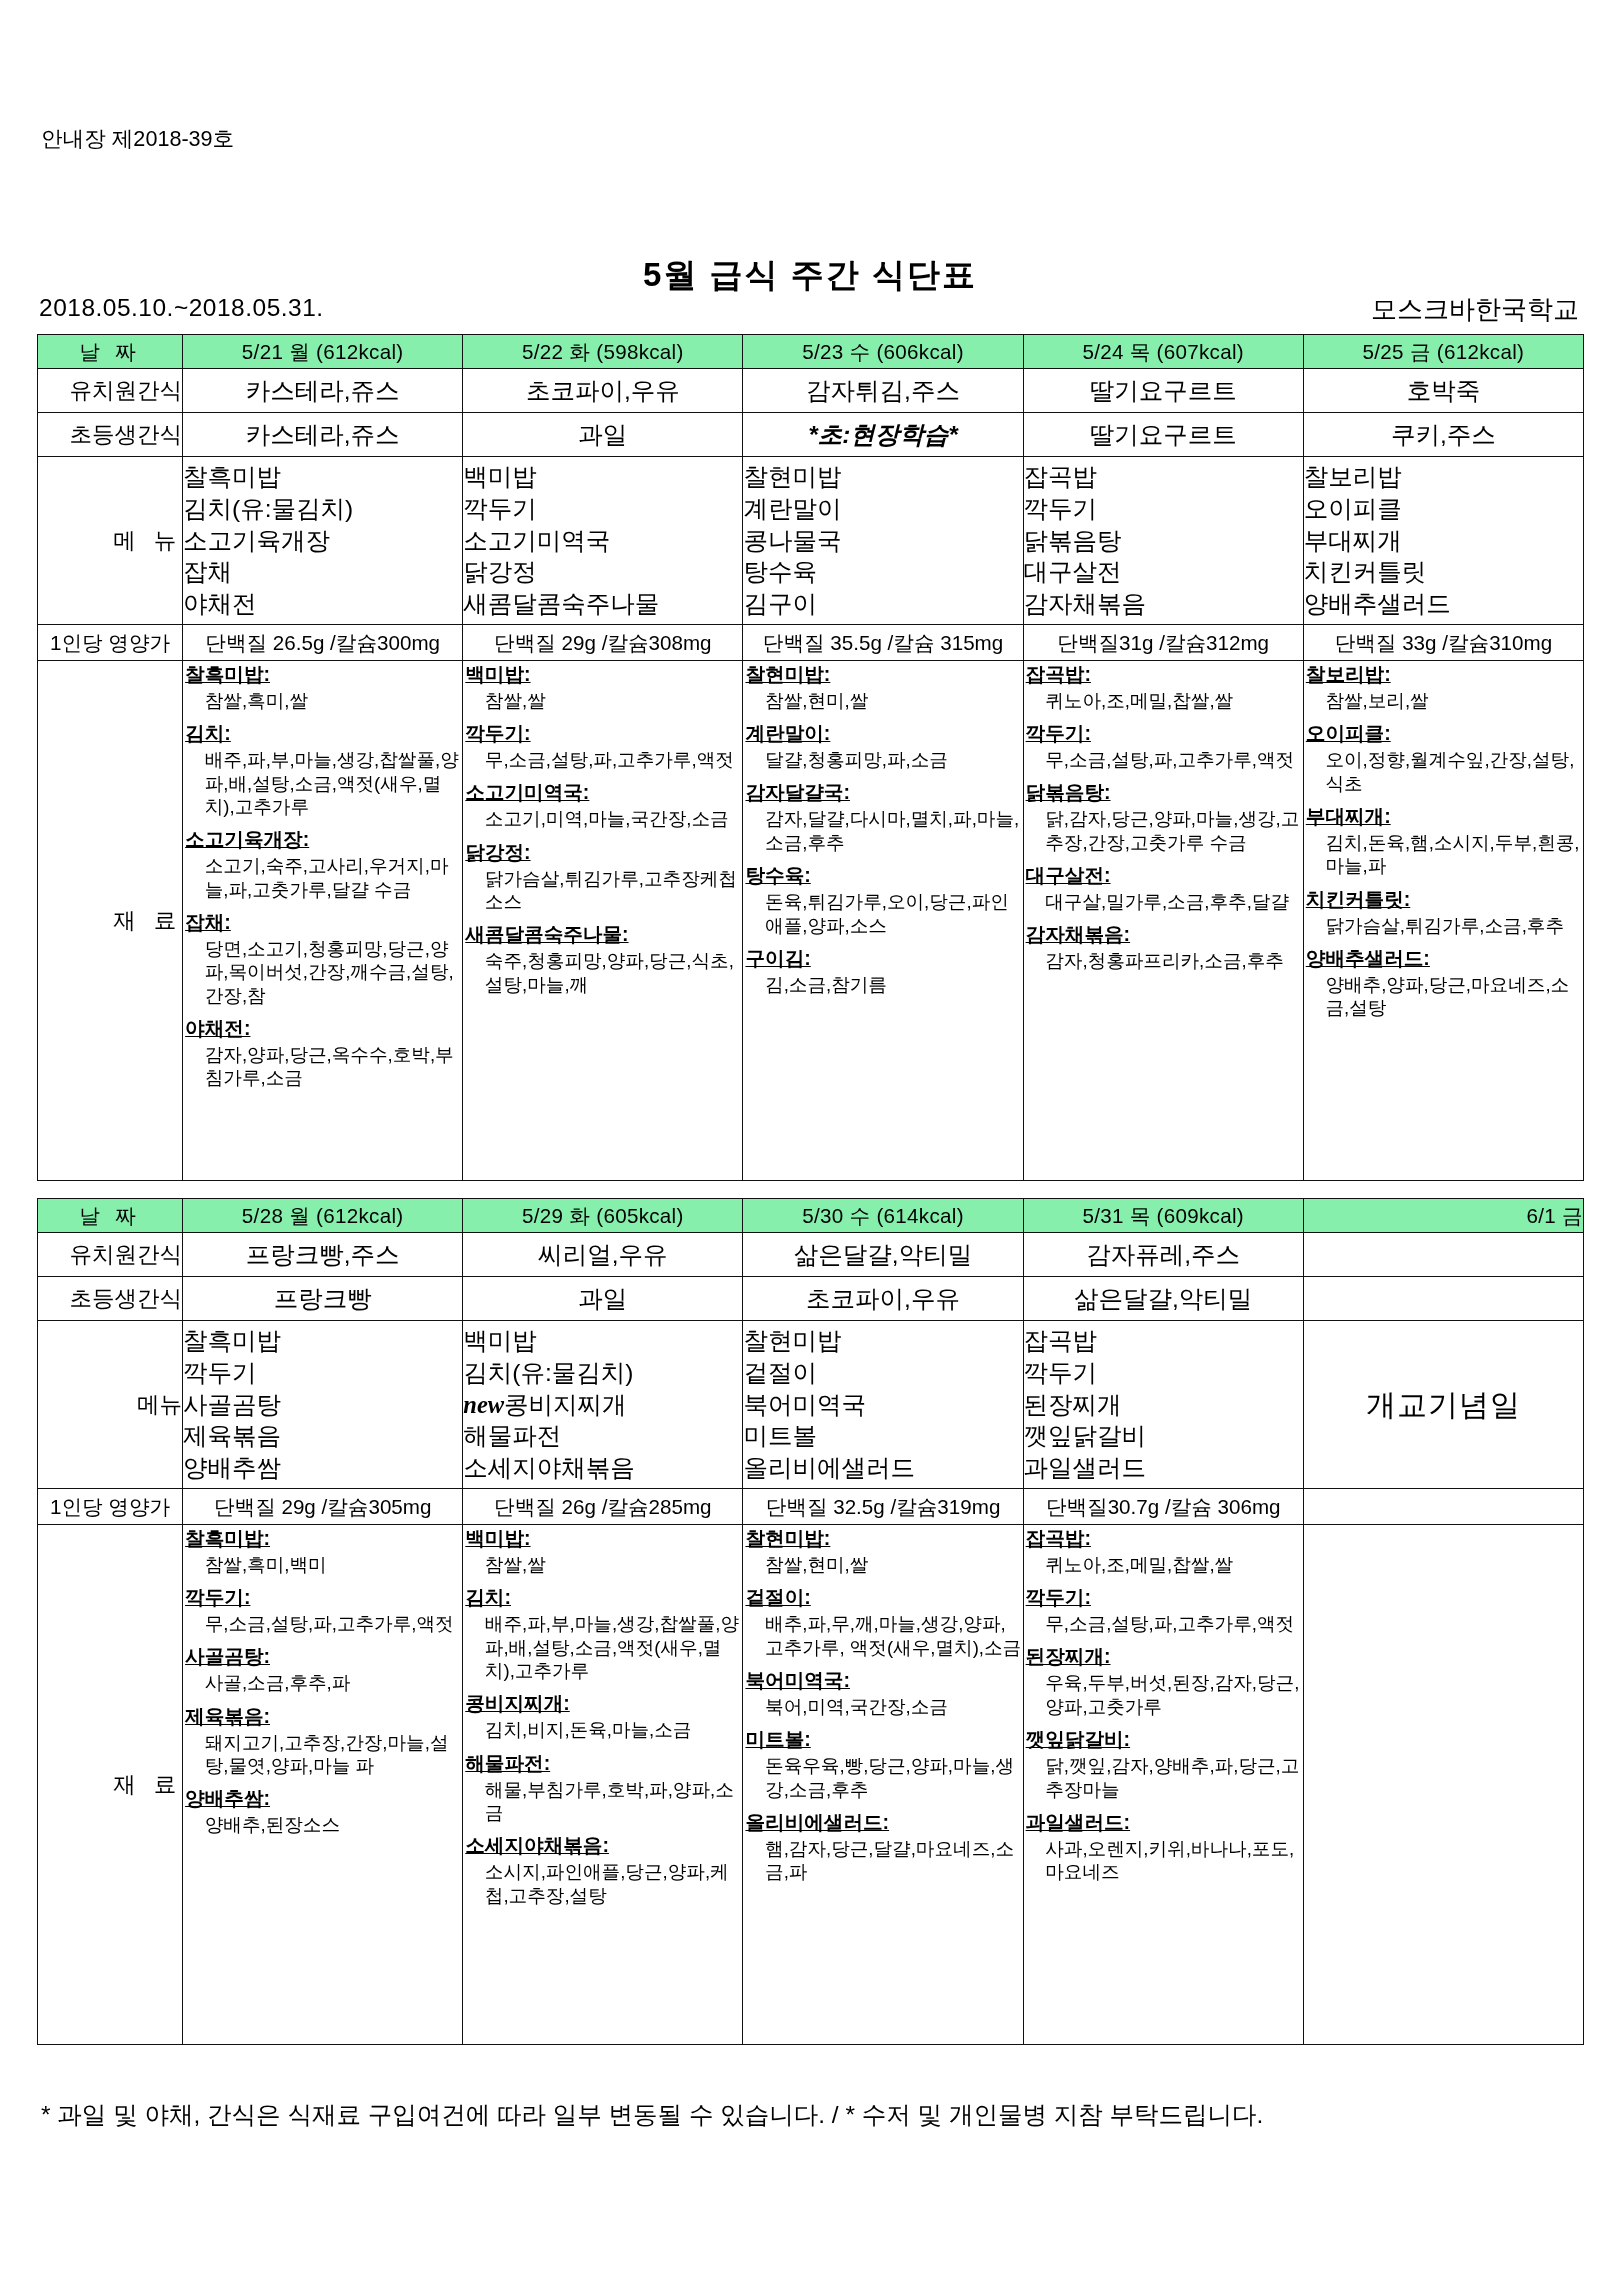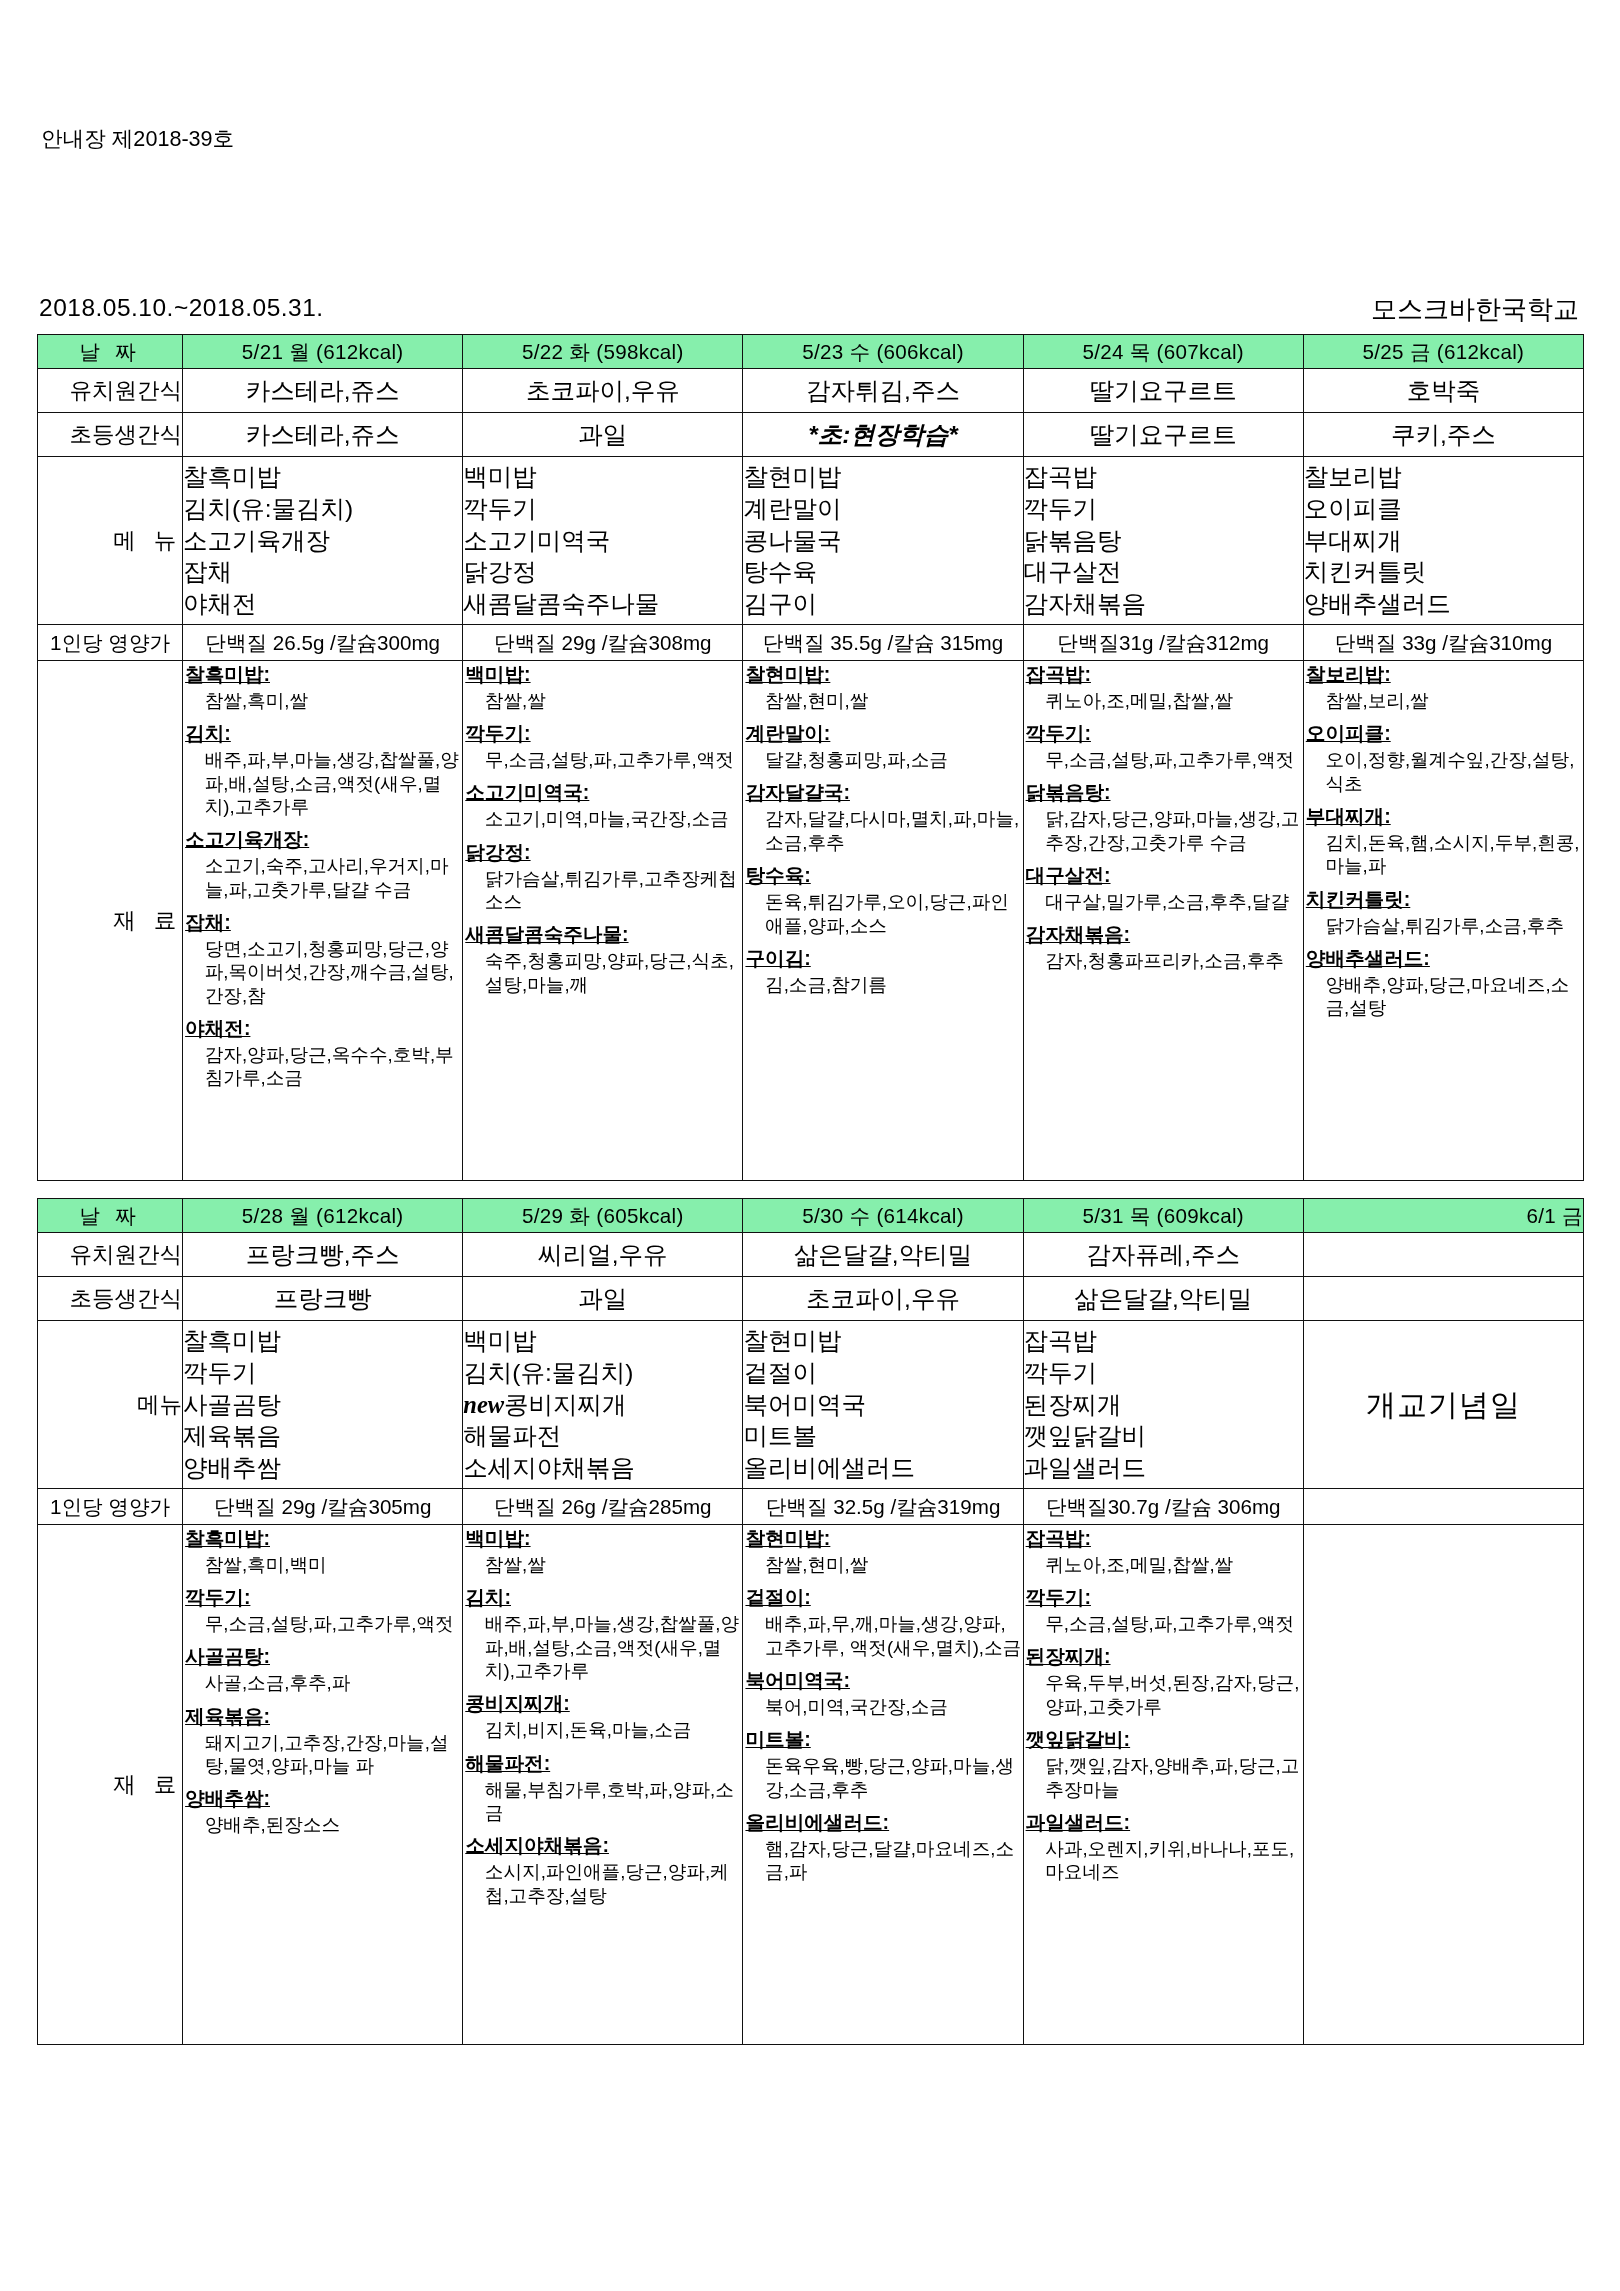--- a/index.html
+++ b/index.html
@@ -168,20 +168,21 @@
     font-size: 24.5px;
     white-space: nowrap;
   }
 </style>
 </head>
 <body>
 
 <div class="page">
 
   <div class="doc-no">안내장 제2018-39호</div>
+  <div class="doc-title">5월 급식 주간 식단표</div>
   <div class="date-range">2018.05.10.~2018.05.31.</div>
   <div class="school-name">모스크바한국학교</div>
 
   <table class="menu-table" id="table-week-1">
     <colgroup>
       <col class="col-label">
         <col class="col-day">
         <col class="col-day">
         <col class="col-day">
         <col class="col-day">
@@ -466,15 +467,16 @@
               <div class="ingr-items">사과,오렌지,키위,바나나,포도,마요네즈</div>
             </div>
           </td>
         <td class="ingr-cell">
             <div class="ingr-inner"></div>
           </td>
       </tr>
     </tbody>
   </table>
 
+  <div class="footnote">* 과일 및 야채, 간식은 식재료 구입여건에 따라 일부 변동될 수 있습니다. / * 수저 및 개인물병 지참 부탁드립니다.</div>
 
 </div>
 
 
 </body></html>

